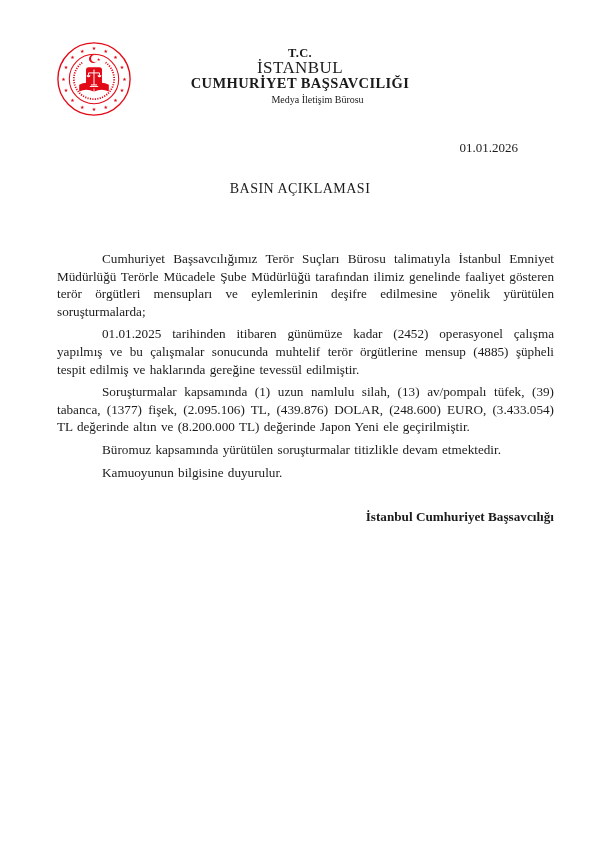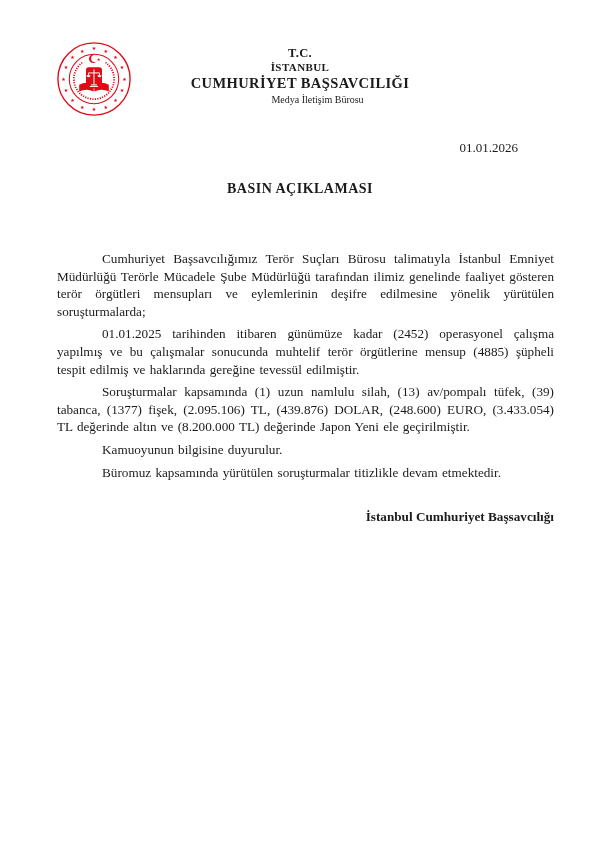--- a/index.html
+++ b/index.html
@@ -18,35 +18,35 @@
   }
   
   .letterhead{position:relative;padding-top:46px;}
   .emblem{
     position:absolute;left:56px;top:41px;
     width:76px;height:76px;
   }
   .emblem svg{width:100%;height:100%;display:block;}
   .header-text{text-align:center;line-height:1;}
   .h-line1{font-size:12.5px;font-weight:bold;letter-spacing:.3px;line-height:14px;}
-  .h-line2{font-size:11px;font-weight:bold;letter-spacing:.4px;line-height:15px;}
+  .h-line2{font-size:17px;font-weight:normal;letter-spacing:.4px;line-height:15px;}
   .h-line3{font-size:14.5px;font-weight:bold;letter-spacing:.4px;line-height:17px;}
   .h-line4{font-size:10px;line-height:15px;padding-left:35px;}
   
   .date-row{
     margin-top:33px;
     padding-right:82px;
     text-align:right;
     font-size:13px;
   }
   .doc-title{
     margin-top:25px;
     text-align:center;
     font-size:14px;
-    font-weight:bold;
+    font-weight:normal;
     letter-spacing:.5px;
   }
   
   .doc-body{
     margin-top:53px;
     padding:0 46px 0 57px;
     font-size:13.2px;
     line-height:17.6px;
     text-align:justify;
   }
@@ -129,18 +129,18 @@
   </div>
 
   <div class="date-row">01.01.2026</div>
 
   <div class="doc-title">BASIN AÇIKLAMASI</div>
 
   <div class="doc-body">
     <p>Cumhuriyet Başsavcılığımız Terör Suçları Bürosu talimatıyla İstanbul Emniyet Müdürlüğü Terörle Mücadele Şube Müdürlüğü tarafından ilimiz genelinde faaliyet gösteren terör örgütleri mensupları ve eylemlerinin deşifre edilmesine yönelik yürütülen soruşturmalarda;</p>
     <p>01.01.2025 tarihinden itibaren günümüze kadar (2452) operasyonel çalışma yapılmış ve bu çalışmalar sonucunda muhtelif terör örgütlerine mensup (4885) şüpheli tespit edilmiş ve haklarında gereğine tevessül edilmiştir.</p>
     <p>Soruşturmalar kapsamında (1) uzun namlulu silah, (13) av/pompalı tüfek, (39) tabanca, (1377) fişek, (2.095.106) TL, (439.876) DOLAR, (248.600) EURO, (3.433.054) TL değerinde altın ve (8.200.000 TL) değerinde Japon Yeni ele geçirilmiştir.</p>
+    <p class="single">Büromuz kapsamında yürütülen soruşturmalar titizlikle devam etmektedir.</p>
     <p class="single">Kamuoyunun bilgisine duyurulur.</p>
-    <p class="single">Büromuz kapsamında yürütülen soruşturmalar titizlikle devam etmektedir.</p>
     <div class="signature">İstanbul Cumhuriyet Başsavcılığı</div>
   </div>
 
 </div>
 
 </body></html>

